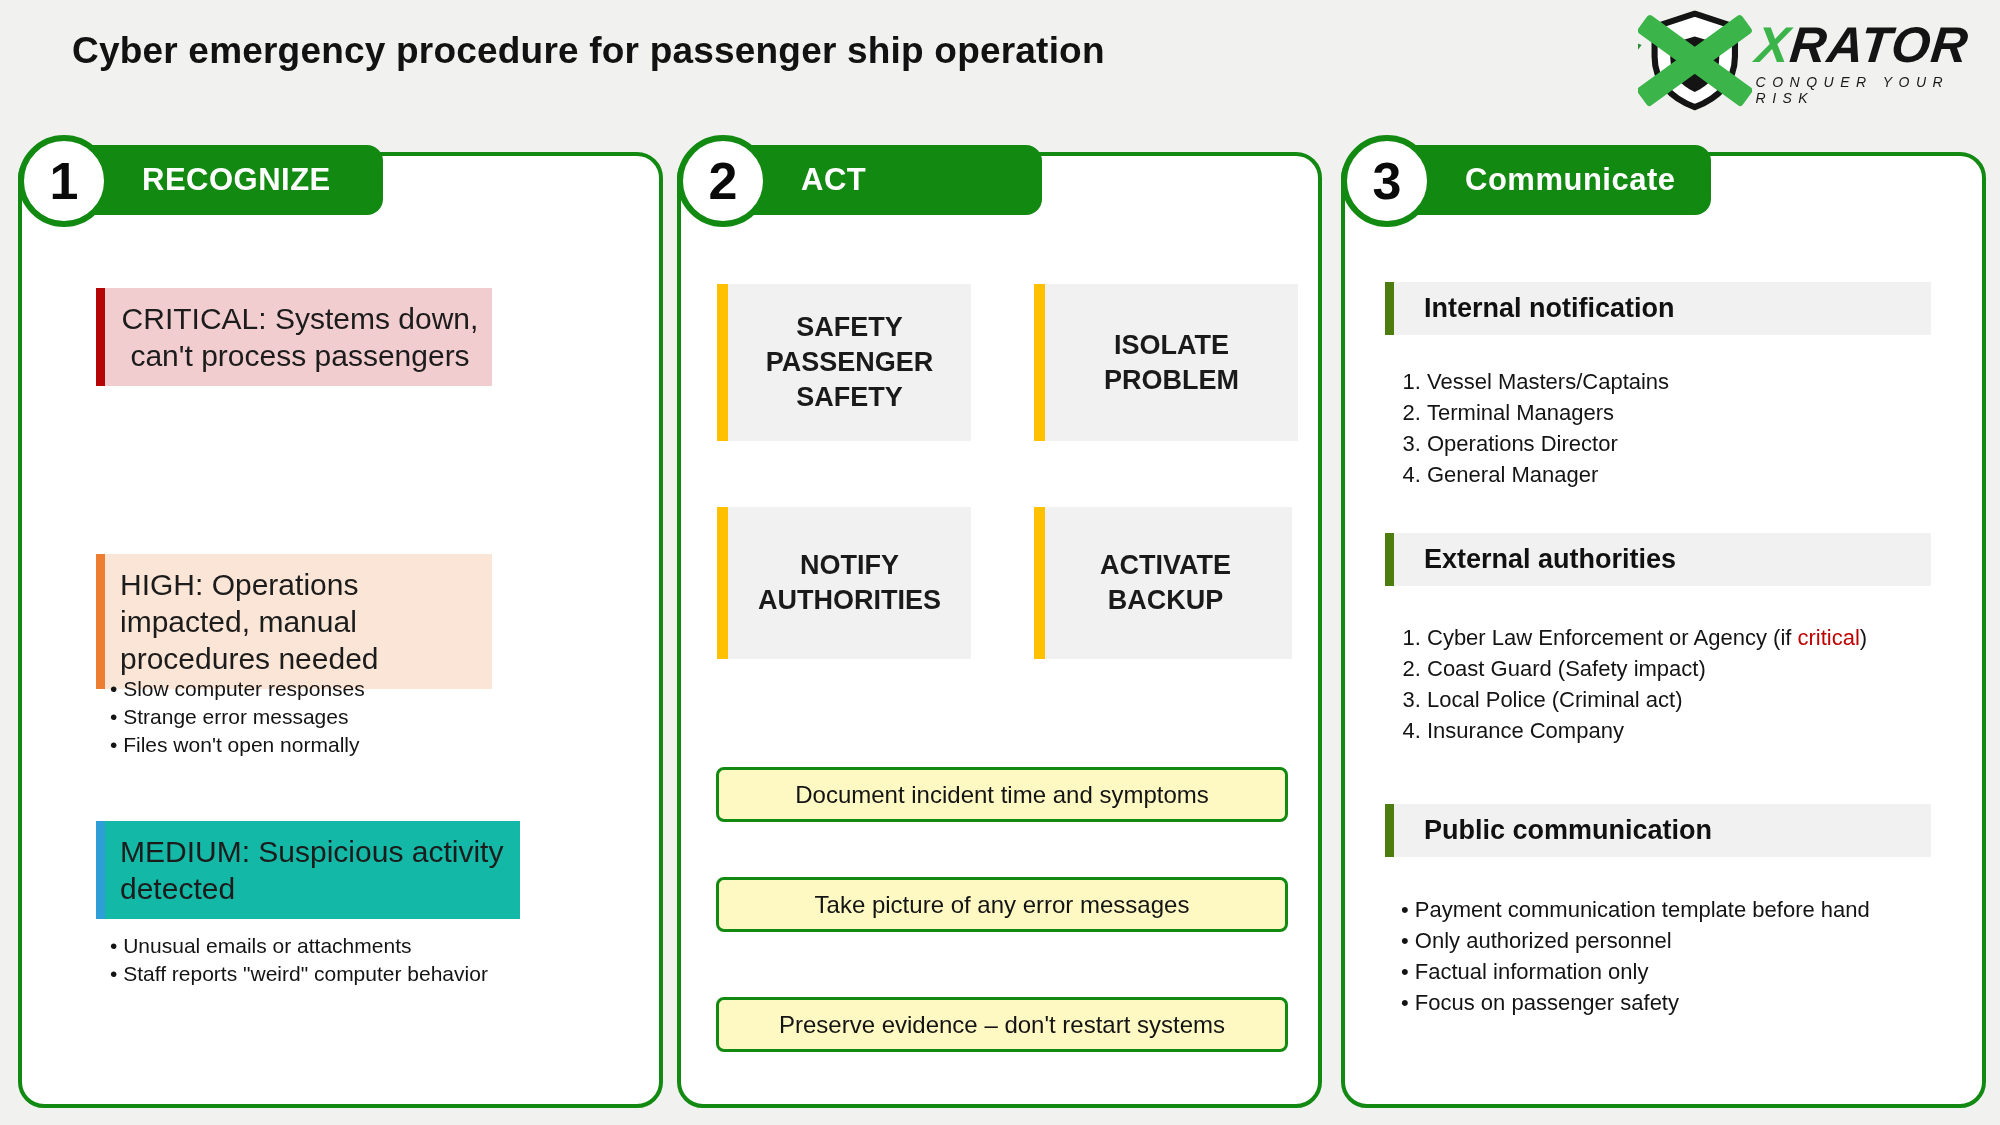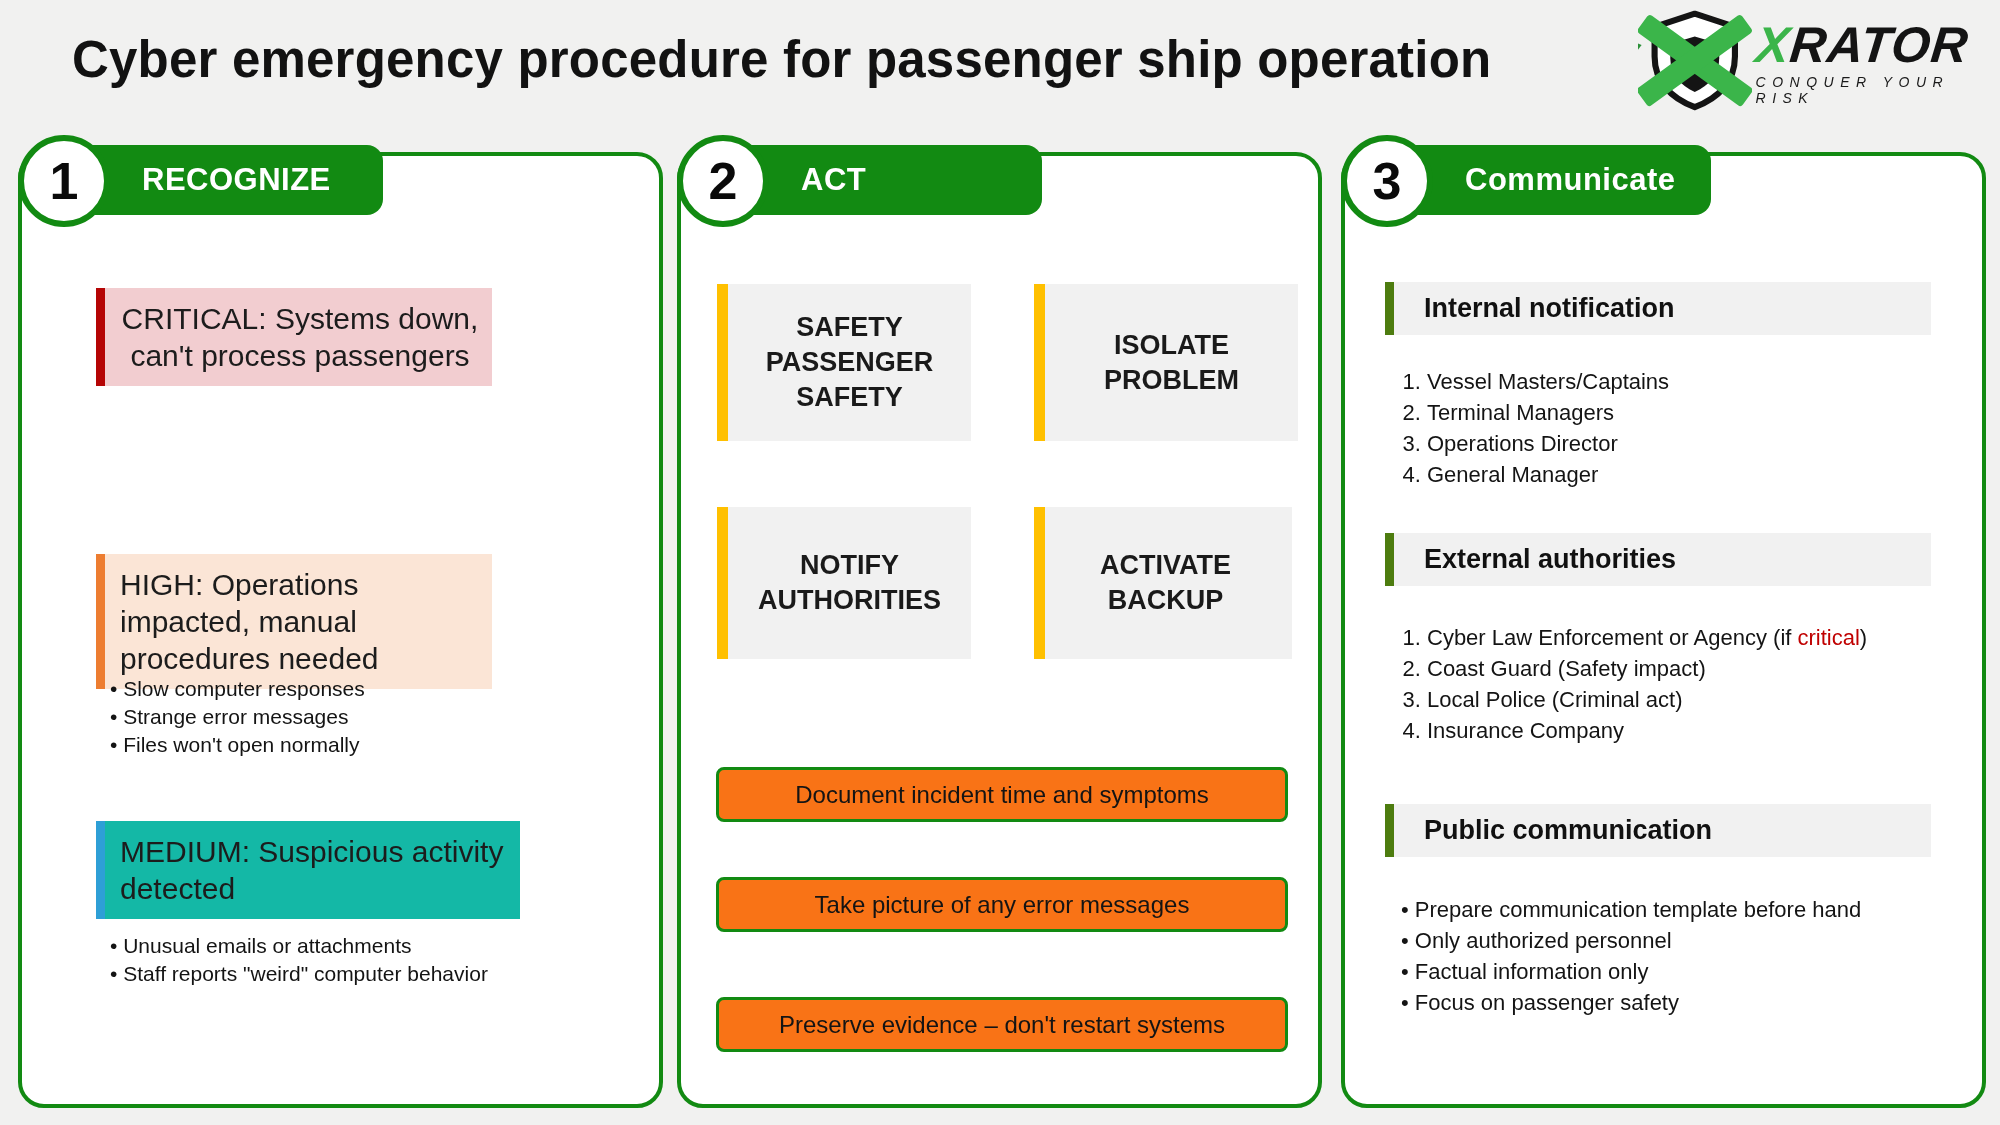--- a/index.html
+++ b/index.html
@@ -1,20 +1,20 @@
 <!DOCTYPE html>
 <html><head>
 <meta charset="utf-8">
 <style>
   html,body{margin:0;padding:0;background:#e6e6e6;}
   .page{position:relative;width:2000px;height:1125px;background:#F1F1F0;overflow:hidden;
         font-family:"Liberation Sans",sans-serif;color:#141414;}
 
   
-  .title{position:absolute;left:72px;top:30px;font-size:51px;font-weight:700;letter-spacing:.2px;color:#121212;}
+  .title{position:absolute;left:72px;top:30px;font-size:37px;font-weight:700;letter-spacing:.2px;color:#121212;}
   .logo{position:absolute;left:1638px;top:4px;display:flex;align-items:center;gap:4px;}
   .logo-text{display:flex;flex-direction:column;align-items:flex-start;margin-top:6px;}
   .brand{font-size:50px;font-weight:700;font-style:italic;letter-spacing:1px;transform:skewX(-6deg);line-height:50px;color:#141414;}
   .brand .x{color:#3BB54A;}
   .tagline{font-size:14px;font-weight:400;font-style:italic;letter-spacing:6.5px;margin-top:4px;color:#1a1a1a;}
 
   
   .card{position:absolute;top:152px;height:948px;width:637px;background:#ffffff;
         border:4px solid #128A12;border-radius:26px;}
   #card1{left:18px;} #card2{left:677px;} #card3{left:1341px;}
@@ -41,21 +41,21 @@
   
   .action-box{position:absolute;background:#F1F1F1;border-left:11px solid #FFC000;
               display:flex;align-items:center;justify-content:center;text-align:center;
               font-weight:700;font-size:27px;line-height:35px;color:#1a1a1a;padding:0 14px;box-sizing:content-box;}
   #act1{left:36px;top:128px;width:215px;height:157px;}
   #act2{left:353px;top:128px;width:225px;height:157px;}
   #act3{left:36px;top:351px;width:215px;height:152px;}
   #act4{left:353px;top:351px;width:225px;height:152px;padding-left:8px;}
 
   .step-box{position:absolute;left:35px;width:566px;height:49px;border:3px solid #128A12;border-radius:8px;
-            background:#f97316;display:flex;align-items:center;justify-content:center;
+            background:#fef9c3;display:flex;align-items:center;justify-content:center;
             font-size:24px;color:#141414;}
   #step1{top:611px;} #step2{top:721px;} #step3{top:841px;}
 
   
   .sec-head{position:absolute;left:40px;width:507px;height:53px;background:#F1F1F1;
             border-left:9px solid #4d7c0f;display:flex;align-items:center;padding-left:30px;
             font-weight:700;font-size:27px;color:#111111;}
   #sec1{top:126px;} #sec2{top:377px;} #sec3{top:648px;}
 
   .numlist{position:absolute;left:52px;margin:0;padding:0 0 0 30px;font-size:22px;line-height:31px;color:#141414;}
@@ -154,20 +154,20 @@
     <div class="sec-head" id="sec2">External authorities</div>
     <ol class="numlist" id="list-external">
       <li><span>Cyber Law Enforcement or Agency (if </span><span class="red-word">critical</span><span>)</span></li>
       <li>Coast Guard (Safety impact)</li>
       <li>Local Police (Criminal act)</li>
       <li>Insurance Company</li>
     </ol>
 
     <div class="sec-head" id="sec3">Public communication</div>
     <ul class="dotlist" id="list-public">
-      <li>Prepare communication template before hand</li>
+      <li>Payment communication template before hand</li>
       <li>Only authorized personnel</li>
       <li>Factual information only</li>
       <li>Focus on passenger safety</li>
     </ul>
   </section>
 
 </div>
 
 </body></html>

